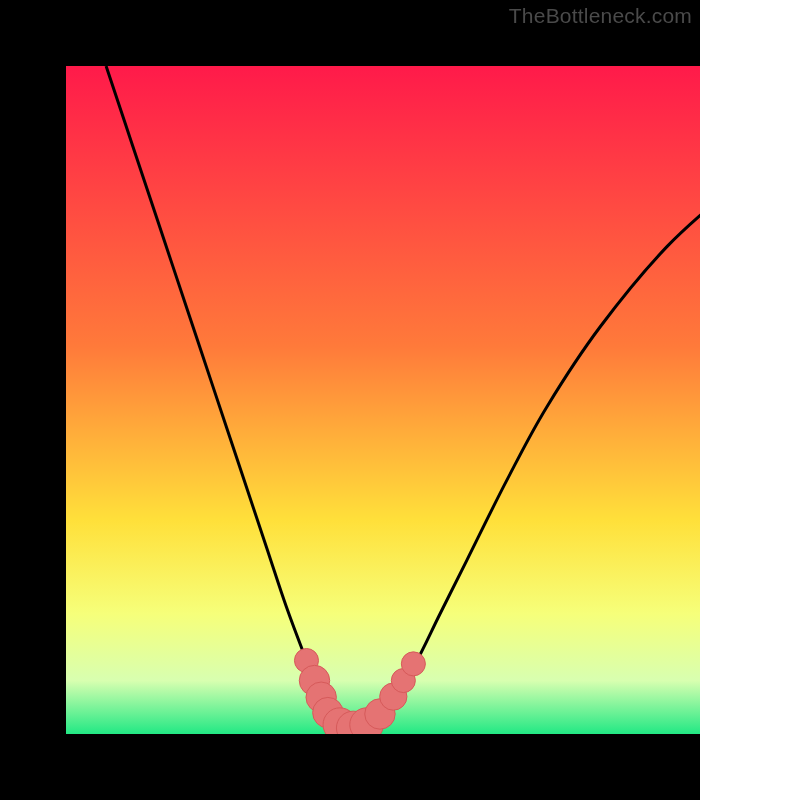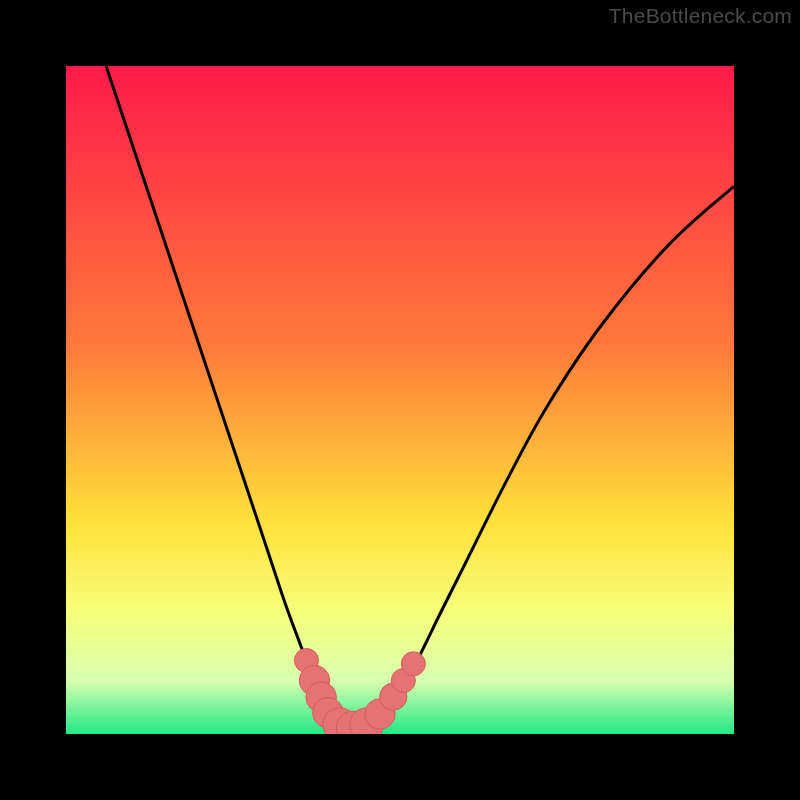--- a/index.html
+++ b/index.html
@@ -3,21 +3,21 @@
 <meta charset="utf-8">
 <style>
   body {
     margin: 0;
     padding: 0;
     background: #fff;
     font-family: Arial, Helvetica, sans-serif;
   }
   .stage {
     position: relative;
-    width: 800px;
+    width: 700px;
     height: 800px;
     overflow: hidden;
   }
   .watermark {
     position: absolute;
     top: 4px;
     right: 8px;
     color: #4a4a4a;
     font-size: 21px;
     font-weight: 400;

